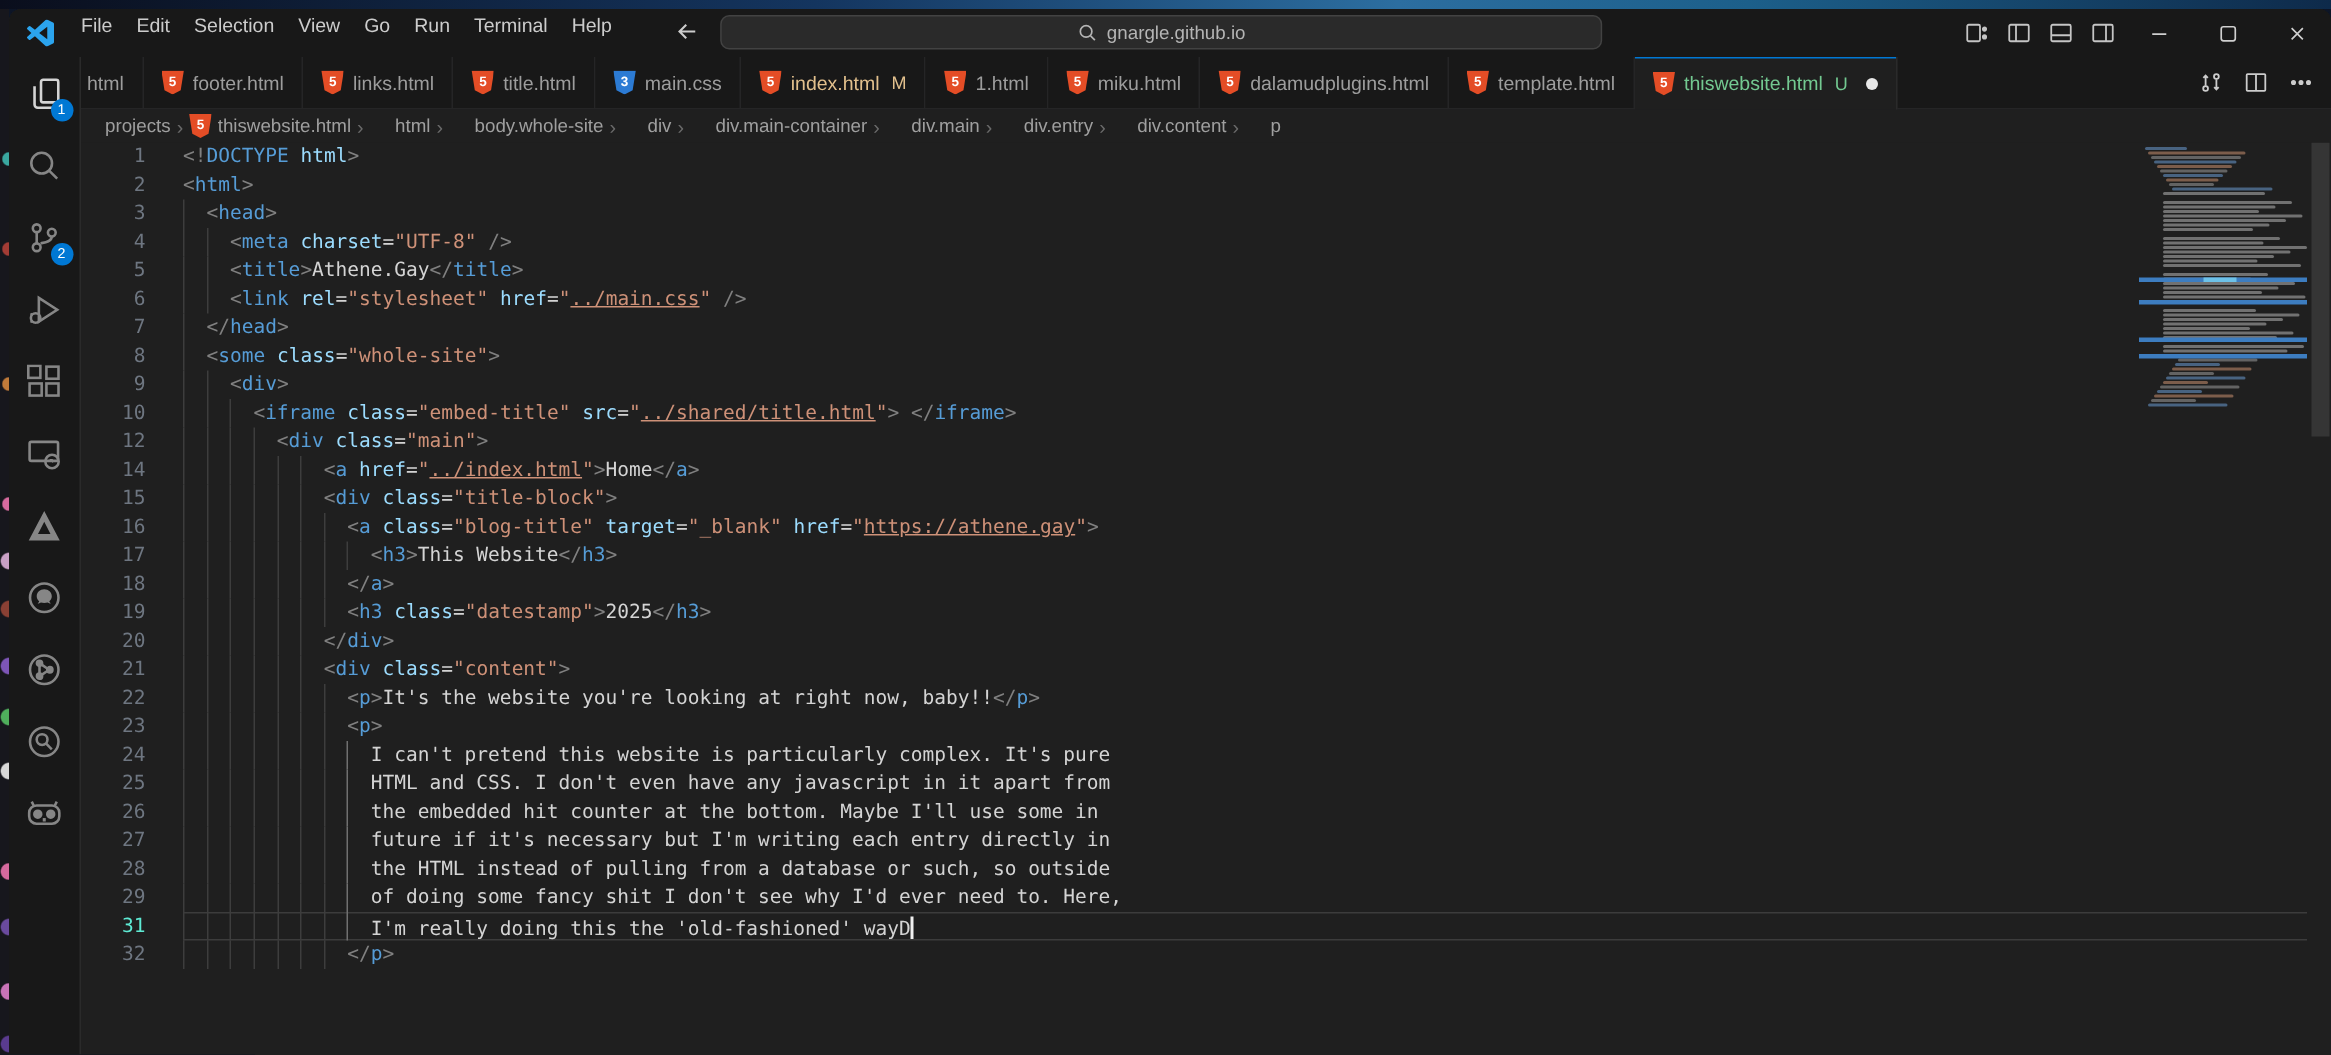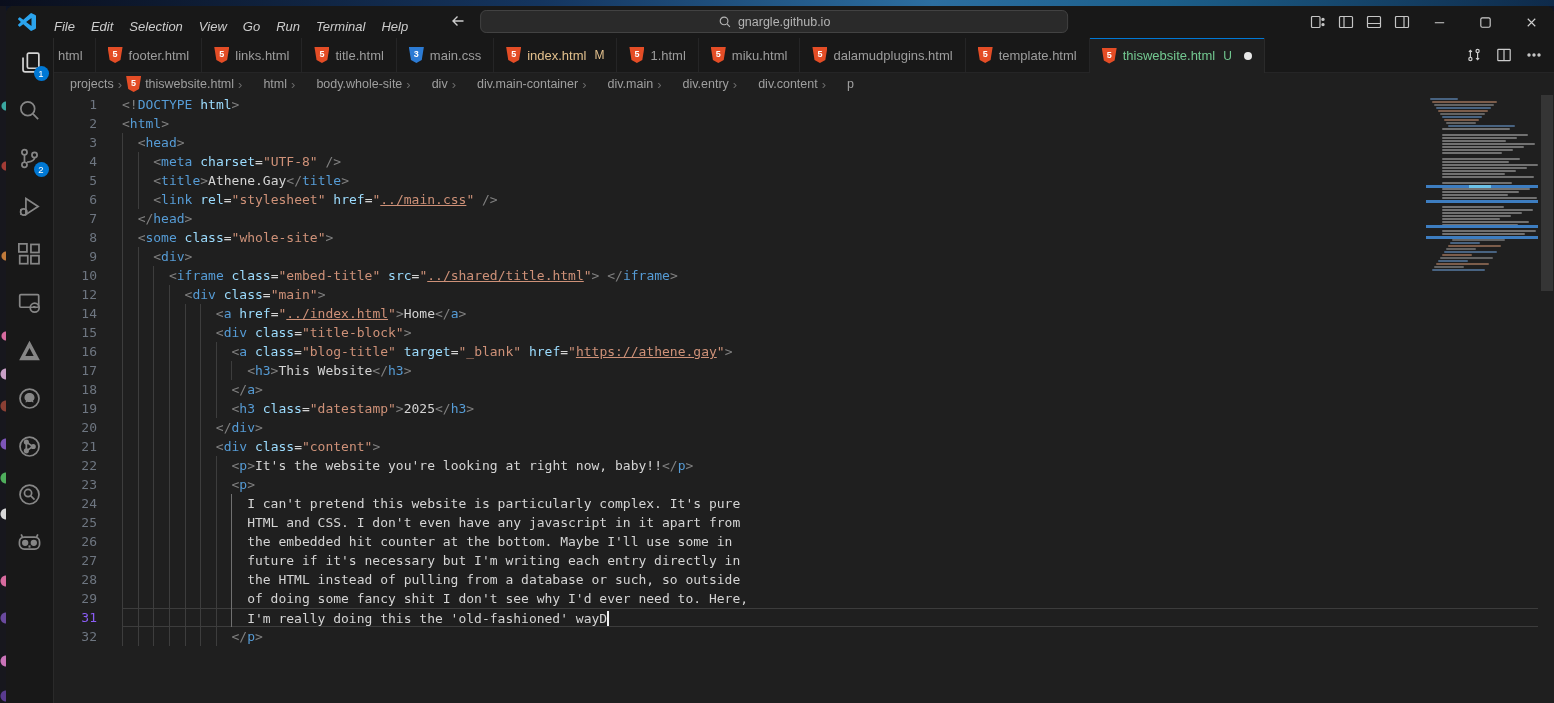--- a/index.html
+++ b/index.html
@@ -23,21 +23,21 @@
       radial-gradient(circle at 6px 655px, #c973b8 0 5px, transparent 6px),
       radial-gradient(circle at 6px 690px, #5a3b8f 0 5px, transparent 6px),
       #17171d; }
   .window { position:absolute; left:6px; top:6px; width:1548px; height:697px;
     background:#1f1f1f; border-radius:8px 8px 0 0; overflow:hidden;
     display:flex; flex-direction:column; }
   
   .titlebar { height:32px; flex:none; background:#181818; display:flex; align-items:center;
     position:relative; color:#cccccc; font-size:13px; }
   .vscode-logo { width:18px; height:18px; margin:0 10px 0 12px; flex:none; }
-  .menus { display:flex; height:100%; align-items:flex-end;font-style:italic; }
+  .menus { display:flex; height:100%; align-items:flex-start; }
   .menu-item { padding:0 8px; height:22px; line-height:22px; border-radius:5px; cursor:default; }
   .nav-arrows { position:absolute; left:444px; top:0; height:32px; display:flex; align-items:center; gap:14px; }
   .nav-arrows svg { width:16px; height:16px; }
   .cmd-center { position:absolute; left:50%; transform:translateX(-51%); top:4px; width:588px; height:23px;
     background:#2a2a2a; border:1px solid #424242; border-radius:6px;
     display:flex; align-items:center; justify-content:center; gap:6px; color:#b4b4b4; font-size:12.5px; }
   .tb-right { position:absolute; right:0; top:0; height:32px; display:flex; align-items:center; }
   .layout-btn { width:28px; height:26px; display:flex; align-items:center; justify-content:center; color:#c5c5c5; }
   .layout-btn svg { width:16px; height:16px; }
   .win-btn { width:46px; height:32px; display:flex; align-items:center; justify-content:center; color:#cfcfcf; }
@@ -75,21 +75,21 @@
     color:#9f9f9f; font-size:12.5px; background:#1f1f1f; white-space:nowrap; }
   .bc-item { display:flex; align-items:center; gap:4px; }
   .bc-sep { margin:0 4px; color:#6a6a6a; font-size:13px; }
   .bc-item svg { width:13px; height:13px; color:#5fb2f2; }
   
   .editor { flex:1; position:relative; overflow:hidden;
     font-family:"DejaVu Sans Mono", monospace; font-size:13px; }
   .code { position:absolute; inset:0 16px 0 0; }
   .line { display:flex; height:19px; line-height:19px; white-space:pre; }
   .ln { width:68px; flex:none; text-align:right; padding-right:25px; color:#6e7681; }
-  .line.cur .ln { color:#8b5cf6; }
+  .line.cur .ln { color:#5eead4; }
   .lc { flex:1; color:#d4d4d4; }
   .line.cur .lc { box-shadow:inset 0 1px 0 #3c3c3c, inset 0 -1px 0 #3c3c3c; }
   .g { display:inline-block; width:2ch; height:19px; border-left:1px solid #3d3d3d; vertical-align:top; }
   .g.on { border-left-color:#707070; }
   .pu{color:#808080} .tg{color:#569cd6} .at{color:#9cdcfe} .op{color:#d4d4d4}
   .st{color:#ce9178} .lk{color:#ce9178; text-decoration:underline} .tx{color:#d4d4d4} .db{color:#9cdcfe}
   .caret { display:inline-block; width:1.6px; height:15px; background:#f0f0f0; transform:translateY(3px); }
   
   .minimap { position:absolute; right:16px; top:3px; width:112px; bottom:0; }
   .mm-row { position:absolute; height:2px; border-radius:1px; opacity:.55; }

